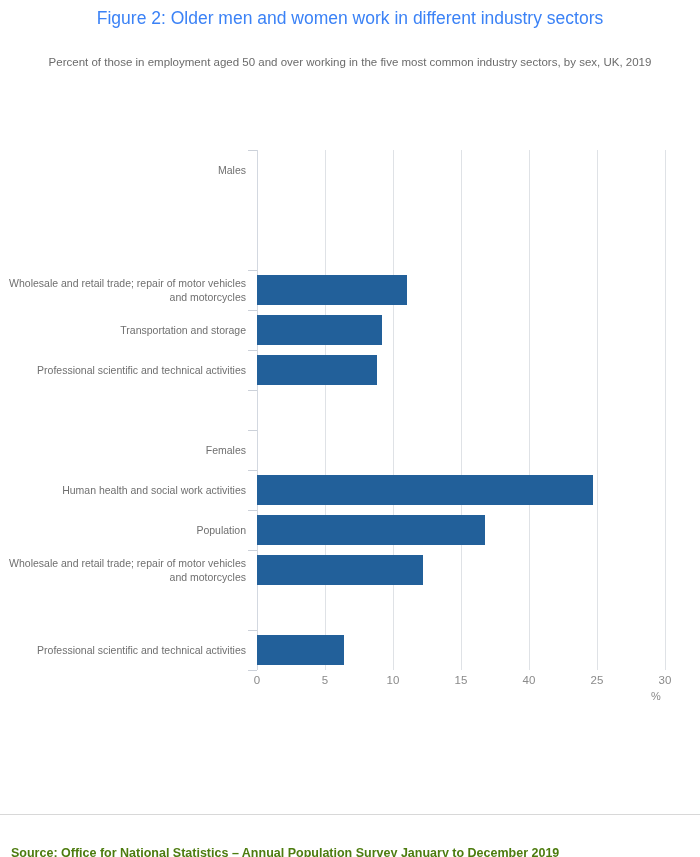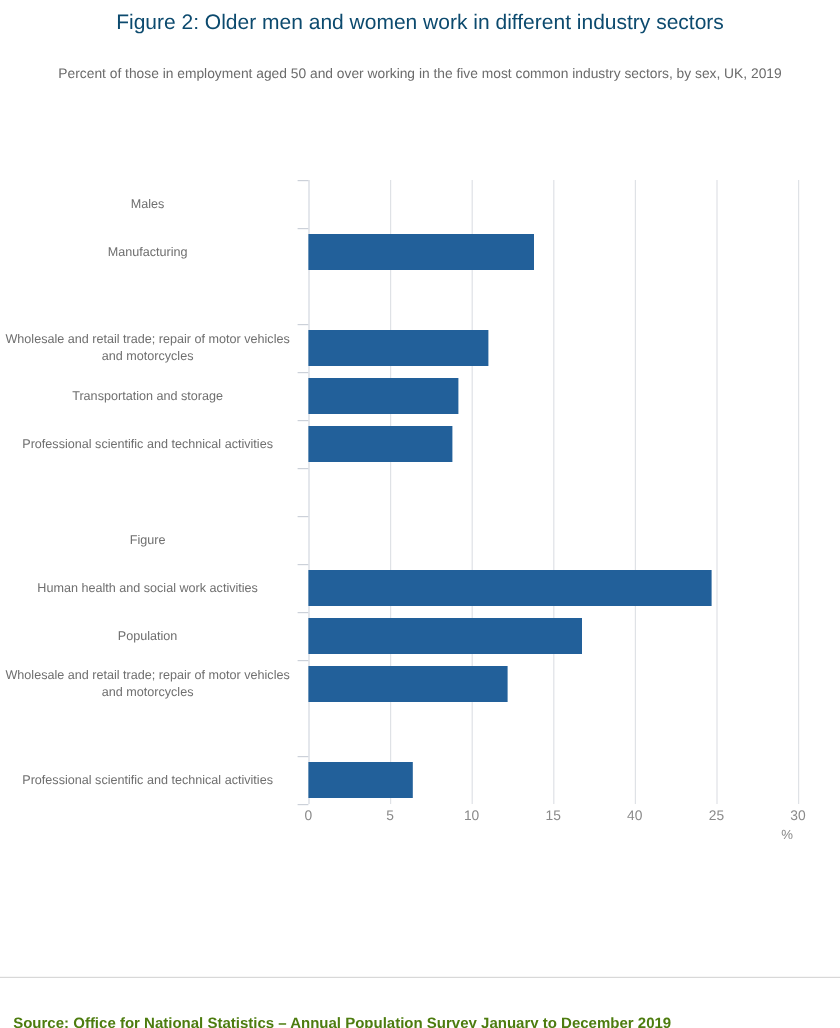--- a/index.html
+++ b/index.html
@@ -18,21 +18,21 @@
   }
 
   
   .header {
     padding-top: 6px;
     text-align: center;
   }
   .chart-title {
     font-size: 17.5px;
     font-weight: 400;
-    color: #0c4a6e;
+    color: #3b82f6;
     line-height: 24px;
     margin: 0;
     padding: 0 12px;
   }
   .chart-subtitle {
     font-size: 11.5px;
     font-weight: 400;
     color: #6b6b6b;
     line-height: 15px;
     margin: 25px auto 0 auto;
@@ -96,21 +96,21 @@
     left: 0;
     top: 5px;
     height: 30px;
     background: #22609a;
   }
   .cat-label {
     position: absolute;
     right: 100%;
     width: 246px;
     margin-right: 11px;
-    text-align: center;
+    text-align: right;
     font-size: 10.5px;
     line-height: 14px;
     color: #6f6f6f;
     top: 50%;
     transform: translateY(-50%);
   }
   .cat-label.group-head {
     color: #6f6f6f;
   }
 
@@ -175,46 +175,41 @@
         <div class="gridline" style="left: 204px;"></div>
         <div class="gridline" style="left: 272px;"></div>
         <div class="gridline" style="left: 340px;"></div>
         <div class="gridline" style="left: 408px;"></div>
       </div>
     <div class="rows">
         <div class="row" style="top: 0px;">
           <div class="tick"></div>
           <div class="cat-label group-head">Males</div>
         </div>
-        <div class="row" style="top: 40px;">
-          <div class="tick"></div>
-          <div class="cat-label">Manufacturing</div>
-          <div class="bar" title="Manufacturing: 13.8%" style="width: 187.68px; background: rgb(34, 96, 154);"></div>
-        </div>
         <div class="row" style="top: 120px;">
           <div class="tick"></div>
           <div class="cat-label">Wholesale and retail trade; repair of motor vehicles and motorcycles</div>
           <div class="bar" title="Wholesale and retail trade; repair of motor vehicles and motorcycles: 11%" style="width: 149.6px; background: rgb(34, 96, 154);"></div>
         </div>
         <div class="row" style="top: 160px; padding-left: 29px;">
           <div class="tick"></div>
           <div class="cat-label">Transportation and storage</div>
           <div class="bar" title="Transportation and storage: 9.2%" style="width: 125.12px; background: rgb(34, 96, 154);"></div>
         </div>
         <div class="row" style="top: 200px;">
           <div class="tick"></div>
           <div class="cat-label">Professional scientific and technical activities</div>
           <div class="bar" title="Professional scientific and technical activities: 8.8%" style="width: 119.68px; background: rgb(34, 96, 154);"></div>
         </div>
         <div class="row" style="top: 240px;">
           <div class="tick"></div>
         </div>
         <div class="row" style="top: 280px;">
           <div class="tick"></div>
-          <div class="cat-label group-head">Figure</div>
+          <div class="cat-label group-head">Females</div>
         </div>
         <div class="row" style="top: 320px;">
           <div class="tick"></div>
           <div class="cat-label">Human health and social work activities</div>
           <div class="bar" title="Human health and social work activities: 24.7%" style="width: 335.92px; background: rgb(34, 96, 154);"></div>
         </div>
         <div class="row" style="top: 360px;">
           <div class="tick"></div>
           <div class="cat-label">Population</div>
           <div class="bar" title="Education: 16.8%" style="width: 228.48px; background: rgb(34, 96, 154);"></div>

